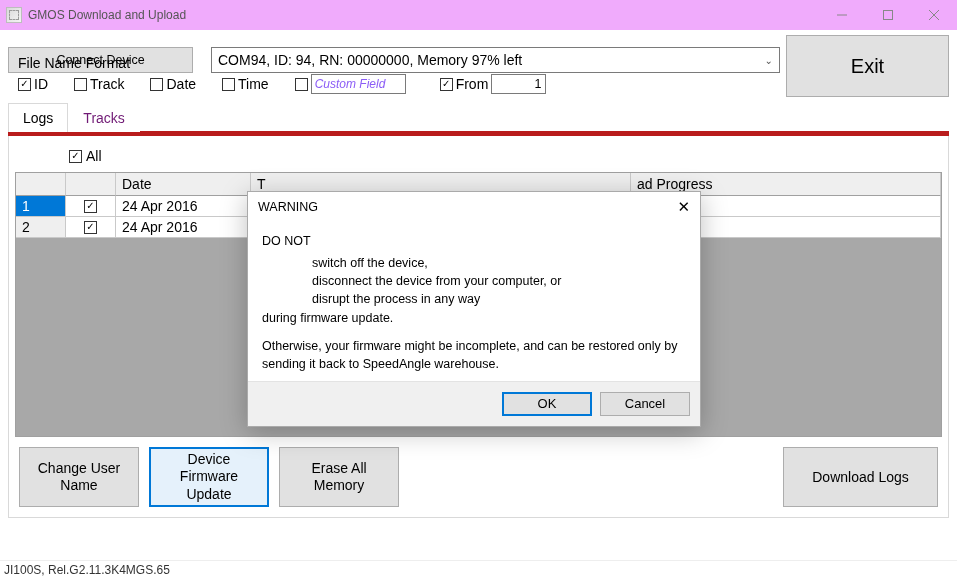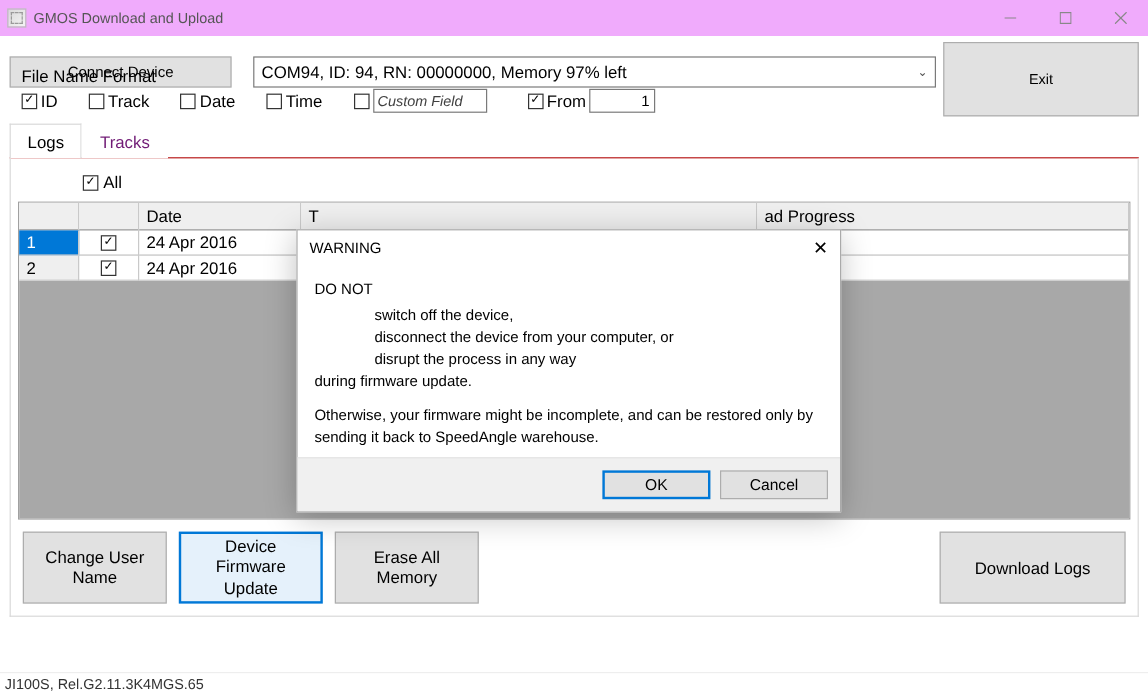--- a/index.html
+++ b/index.html
@@ -14,34 +14,34 @@
 .winbtn { width: 46px; height: 30px; display: flex; align-items: center; justify-content: center; color:#888; font-size: 14px; }
 .winbtn svg { stroke:#888; }
 
 
 .toprow { display:flex; align-items:flex-start; padding: 2px 8px 0 8px; gap:6px; }
 .btn { background:#e1e1e1; border:1px solid #adadad; height:26px; display:flex; align-items:center; justify-content:center; font-size:12.5px; cursor:default;}
 .connect-btn { width:185px; margin-top:15px; }
 .devinfo-wrap { flex:1; margin-top:15px; display:flex; }
 .devinfo { flex:1; height:26px; border:1px solid #7a7a7a; background:#fff; display:flex; align-items:center; padding:0 6px; font-size:14px;}
 .devinfo .caret { margin-left:auto; font-size:10px; color:#555;}
-.exit-btn { width:163px; height:62px; font-size:12px; border:1px solid #adadad; background:#e1e1e1; display:flex;align-items:center;justify-content:center; margin-top:3px;}
+.exit-btn { width:163px; height:62px; font-size:20px; border:1px solid #adadad; background:#e1e1e1; display:flex;align-items:center;justify-content:center; margin-top:3px;}
 
 
 .fnf { padding:0 10px; font-size:14px; margin-top:-18px;}
 .fnf-title { font-size:14px; margin-bottom:3px; }
 .checks { display:flex; align-items:center; gap:4px; font-size:14px;}
 .chk { display:flex; align-items:center; gap:3px; margin-right:22px;}
 .chkbox { width:13px;height:13px;border:1px solid #333; display:inline-flex;align-items:center;justify-content:center; font-size:10px; line-height:1;}
 .chkbox.checked::after{content:"✓"; font-size:10px;}
-.custom-input{ width:95px;height:20px;border:1px solid #7a7a7a;font-style:italic;color:#404040;font-size:12px;padding:0 3px;display:inline-flex;align-items:center;}
+.custom-input{ width:95px;height:20px;border:1px solid #7a7a7a;font-style:italic;color:#8b5cf6;font-size:12px;padding:0 3px;display:inline-flex;align-items:center;}
 .from-input{ width:55px;height:20px;border:1px solid #7a7a7a;font-size:12.5px;display:inline-flex;align-items:center;justify-content:flex-end;padding:0 4px;}
 
 
-.tabs { margin:6px 8px 0 8px; border-bottom:1px solid #b91c1c; display:flex; }
+.tabs { margin:6px 8px 0 8px; border-bottom:5px solid #b91c1c; display:flex; }
 .tab { padding:6px 14px 6px 14px; font-size:14px; background:#fff; border:1px solid transparent; border-bottom:none; margin-bottom:-1px;}
 .tab.active{ border-color:#d9d9d9; background:#fff;}
 .tab:not(.active){ color:#701a75; }
 
 
 .tabbody { border:1px solid #d9d9d9; border-top:none; margin:0 8px; padding:6px 0 0 0;}
 .allrow { padding-left:60px; margin:6px 0 8px 0; display:flex;align-items:center;gap:4px; font-size:14px;}
 .grid { margin:0 6px; border:1px solid #a0a0a0;}
 .grid-header{ display:flex; background:#f0f0f0;}
 .gh { border-right:1px solid #c9c9c9; border-bottom:1px solid #a0a0a0; padding:3px 6px; font-size:14px; background:#efefef;}

